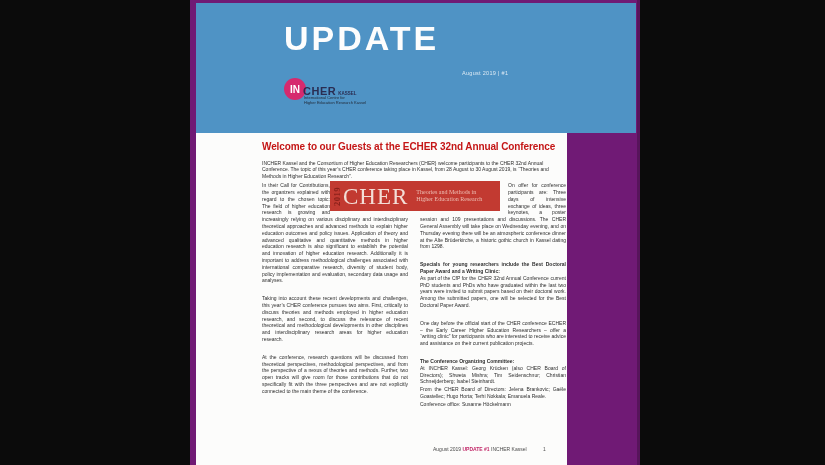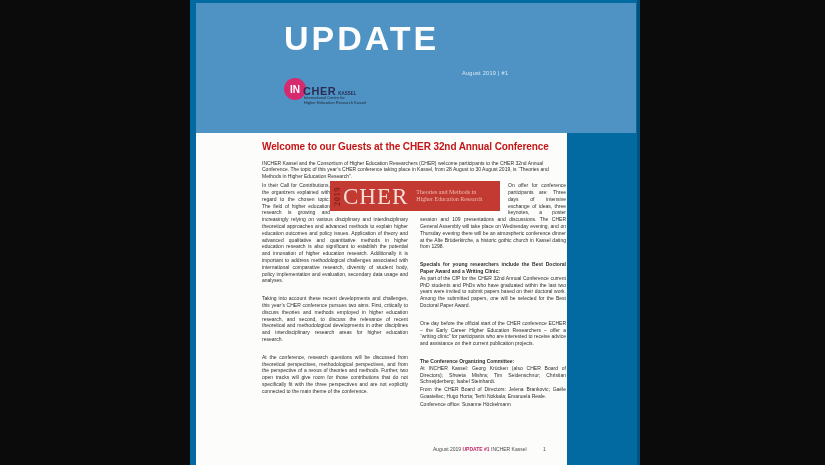--- a/index.html
+++ b/index.html
@@ -1,19 +1,19 @@
 <!DOCTYPE html>
 <html><head>
 <meta charset="utf-8">
 <style>
   html,body{margin:0;padding:0;}
   body{width:825px;height:465px;background:#0b0b0b;overflow:hidden;position:relative;
        font-family:"Liberation Sans",sans-serif;}
   .stage{position:absolute;inset:0;}
-  .photo{position:absolute;left:190px;top:0;width:450px;height:465px;background:#0369a1;}
+  .photo{position:absolute;left:190px;top:0;width:450px;height:465px;background:#701a75;}
   .photo::after{content:"";position:absolute;right:0;top:0;bottom:0;width:3px;background:rgba(0,0,0,.22);}
   
   .masthead{position:absolute;left:6px;top:3px;width:440px;height:130px;background:#4f93c5;}
   .update{position:absolute;left:88px;top:18px;font-size:34px;font-weight:bold;color:#fdfdfd;
           letter-spacing:3px;line-height:1;}
   .issue{position:absolute;left:266px;top:67px;font-size:5.5px;color:#ddeaf4;letter-spacing:.3px;}
   .logo{position:absolute;left:88px;top:72px;width:130px;height:32px;}
   .logo-circle{position:absolute;left:0;top:3px;width:22px;height:22px;border-radius:50%;
                background:#d62a6e;color:#fff;font-weight:bold;font-size:10px;
                display:flex;align-items:center;justify-content:center;}
@@ -65,21 +65,21 @@
         </div>
         <div class="logo-sub">
           <div>International Centre for</div>
           <div>Higher Education Research Kassel</div>
         </div>
       </div>
     </div>
 
     <div class="pagebody">
       <div class="content">
-        <h1 class="headline">Welcome to our Guests at the CHER 32nd Annual Conference</h1>
+        <h1 class="headline">Welcome to our Guests at the ECHER 32nd Annual Conference</h1>
         <p class="intro">INCHER Kassel and the Consortium of Higher Education Researchers (CHER) welcome participants to the CHER 32nd Annual Conference. The topic of this year’s CHER conference taking place in Kassel, from 28 August to 30 August 2019, is “Theories and Methods in Higher Education Research”.</p>
 
         <div class="columns">
           <div class="col">
             <div class="p">
               <div class="spacer-r"></div>
               <span>In their Call for Contributions, the organizers explained with regard to the chosen topic: The field of higher education research is growing and increasingly relying on various disciplinary and interdisciplinary theoretical approaches and advanced methods to explain higher education outcomes and policy issues. Application of theory and advanced qualitative and quantitative methods in higher education research is also significant to establish the potential and innovation of higher education research. Additionally it is important to address methodological challenges associated with international comparative research, diversity of student body, policy implementation and evaluation, secondary data usage and analyses.</span>
             </div>
             <div class="p">Taking into account these recent developments and challenges, this year’s CHER conference pursues two aims. First, critically to discuss theories and methods employed in higher education research, and second, to discuss the relevance of recent theoretical and methodological developments in other disciplines and interdisciplinary research areas for higher education research.</div>
             <div class="p">At the conference, research questions will be discussed from theoretical perspectives, methodological perspectives, and from the perspective of a nexus of theories and methods. Further, two open tracks will give room for those contributions that do not specifically fit with the three perspectives and are not explicitly connected to the main theme of the conference.</div>

